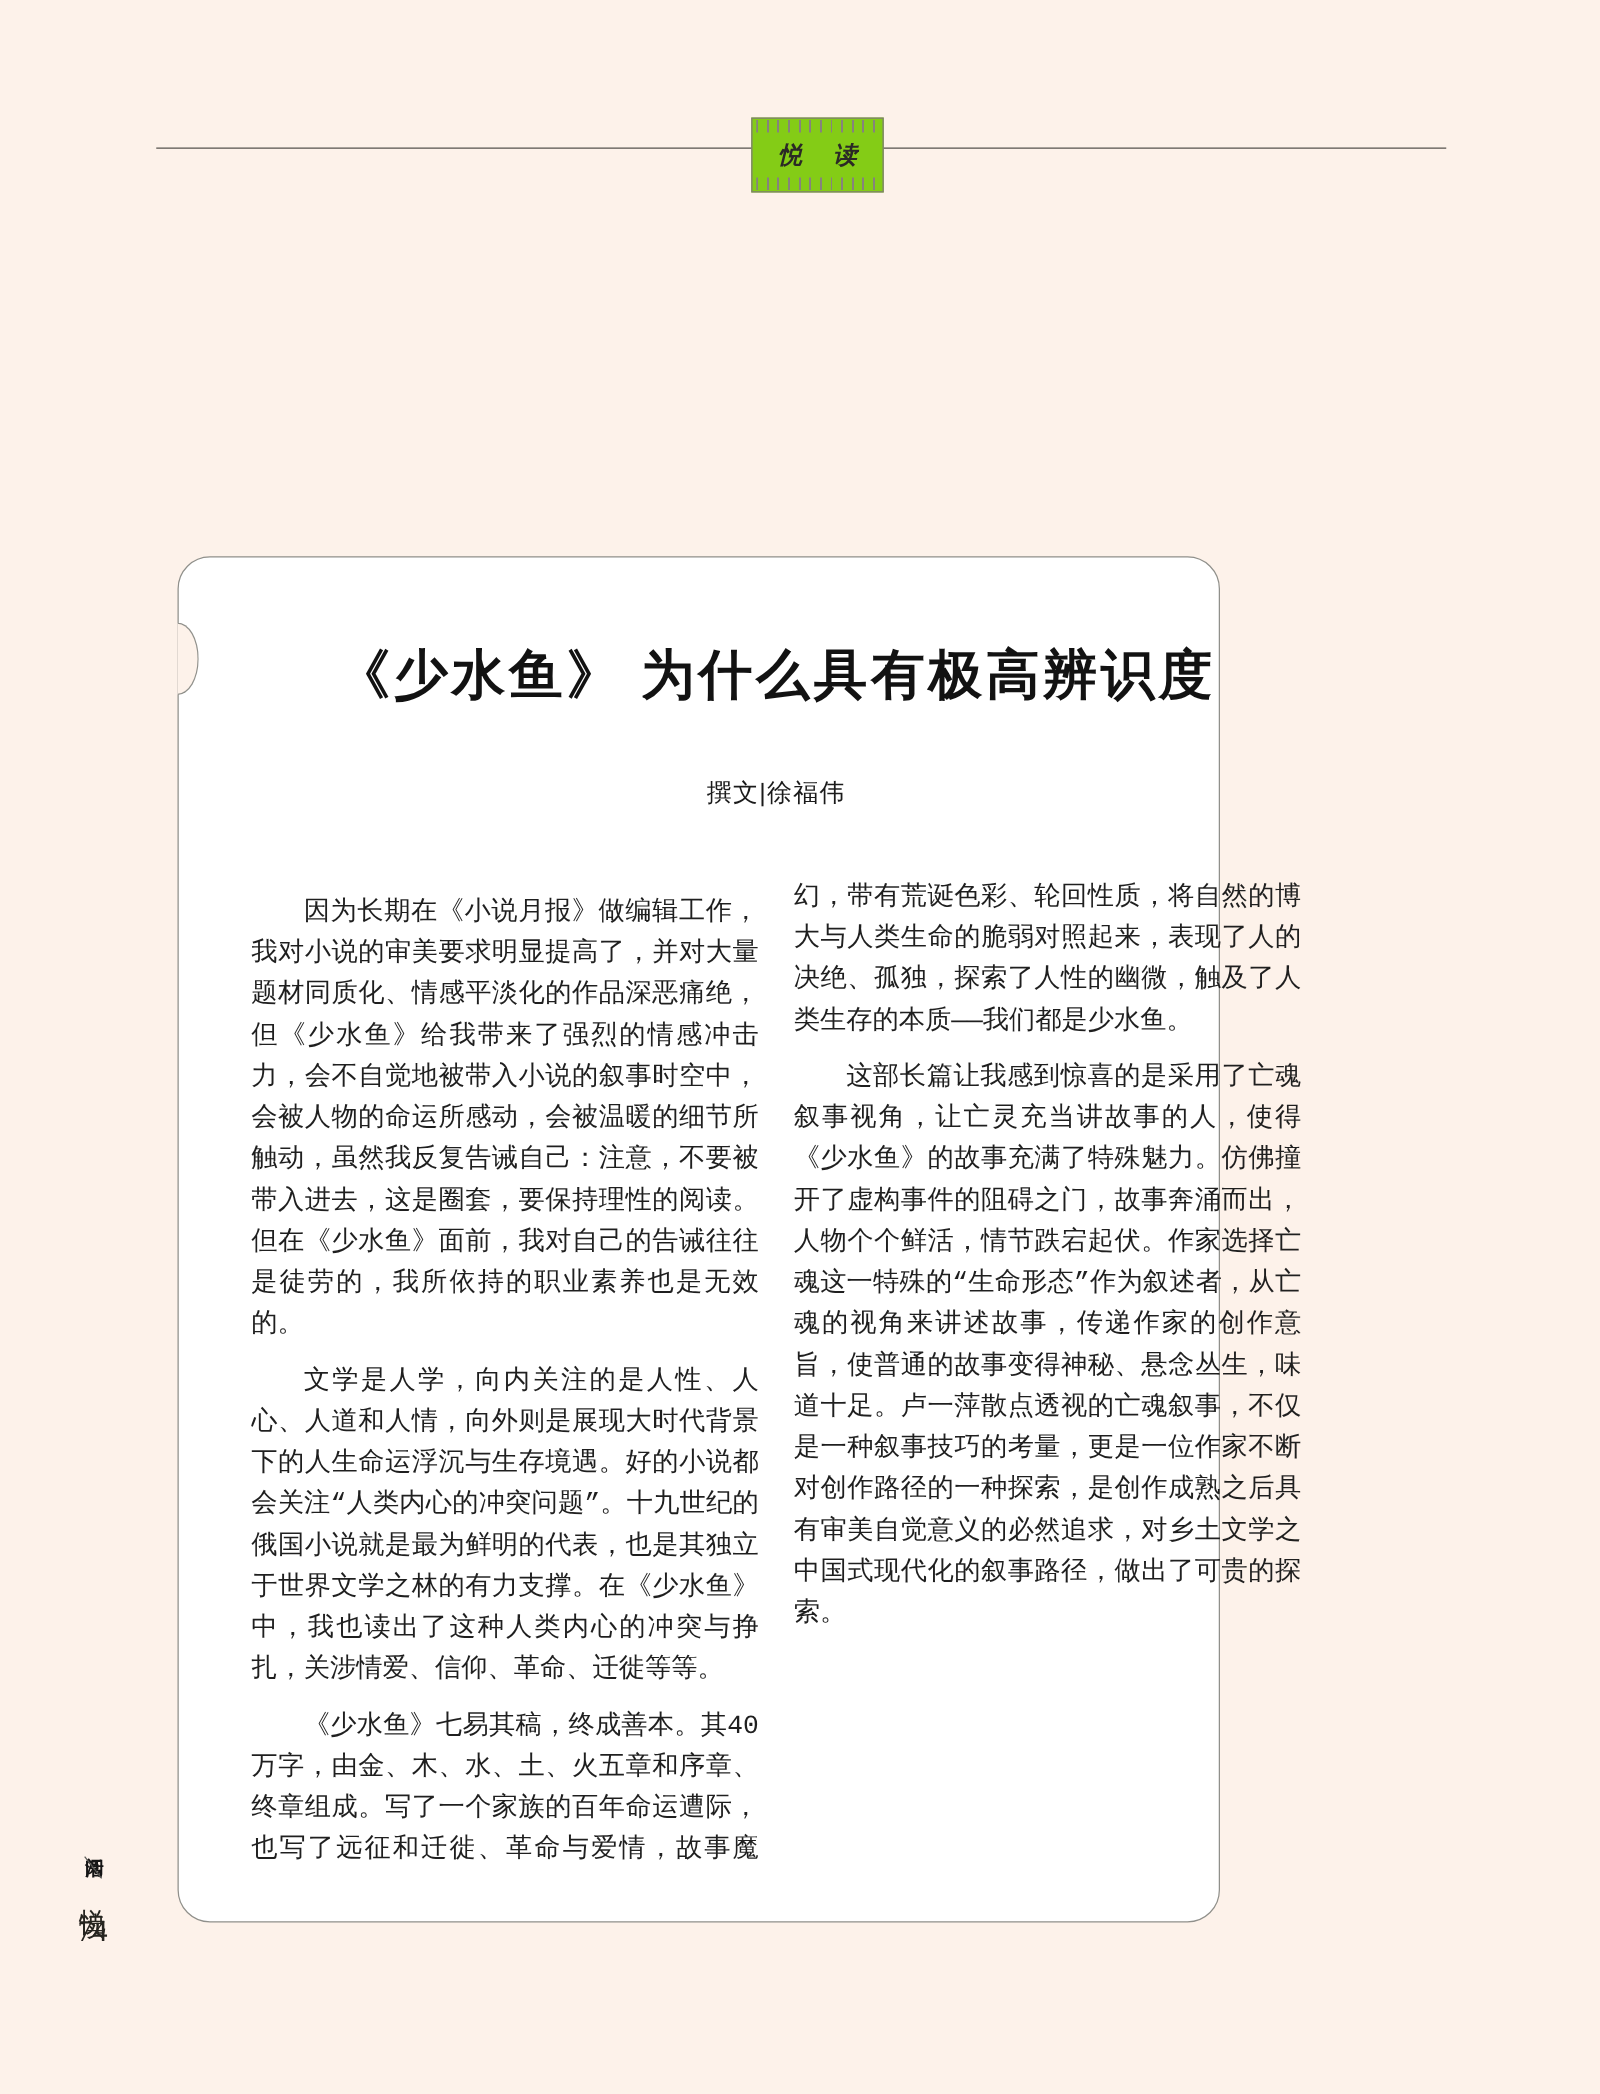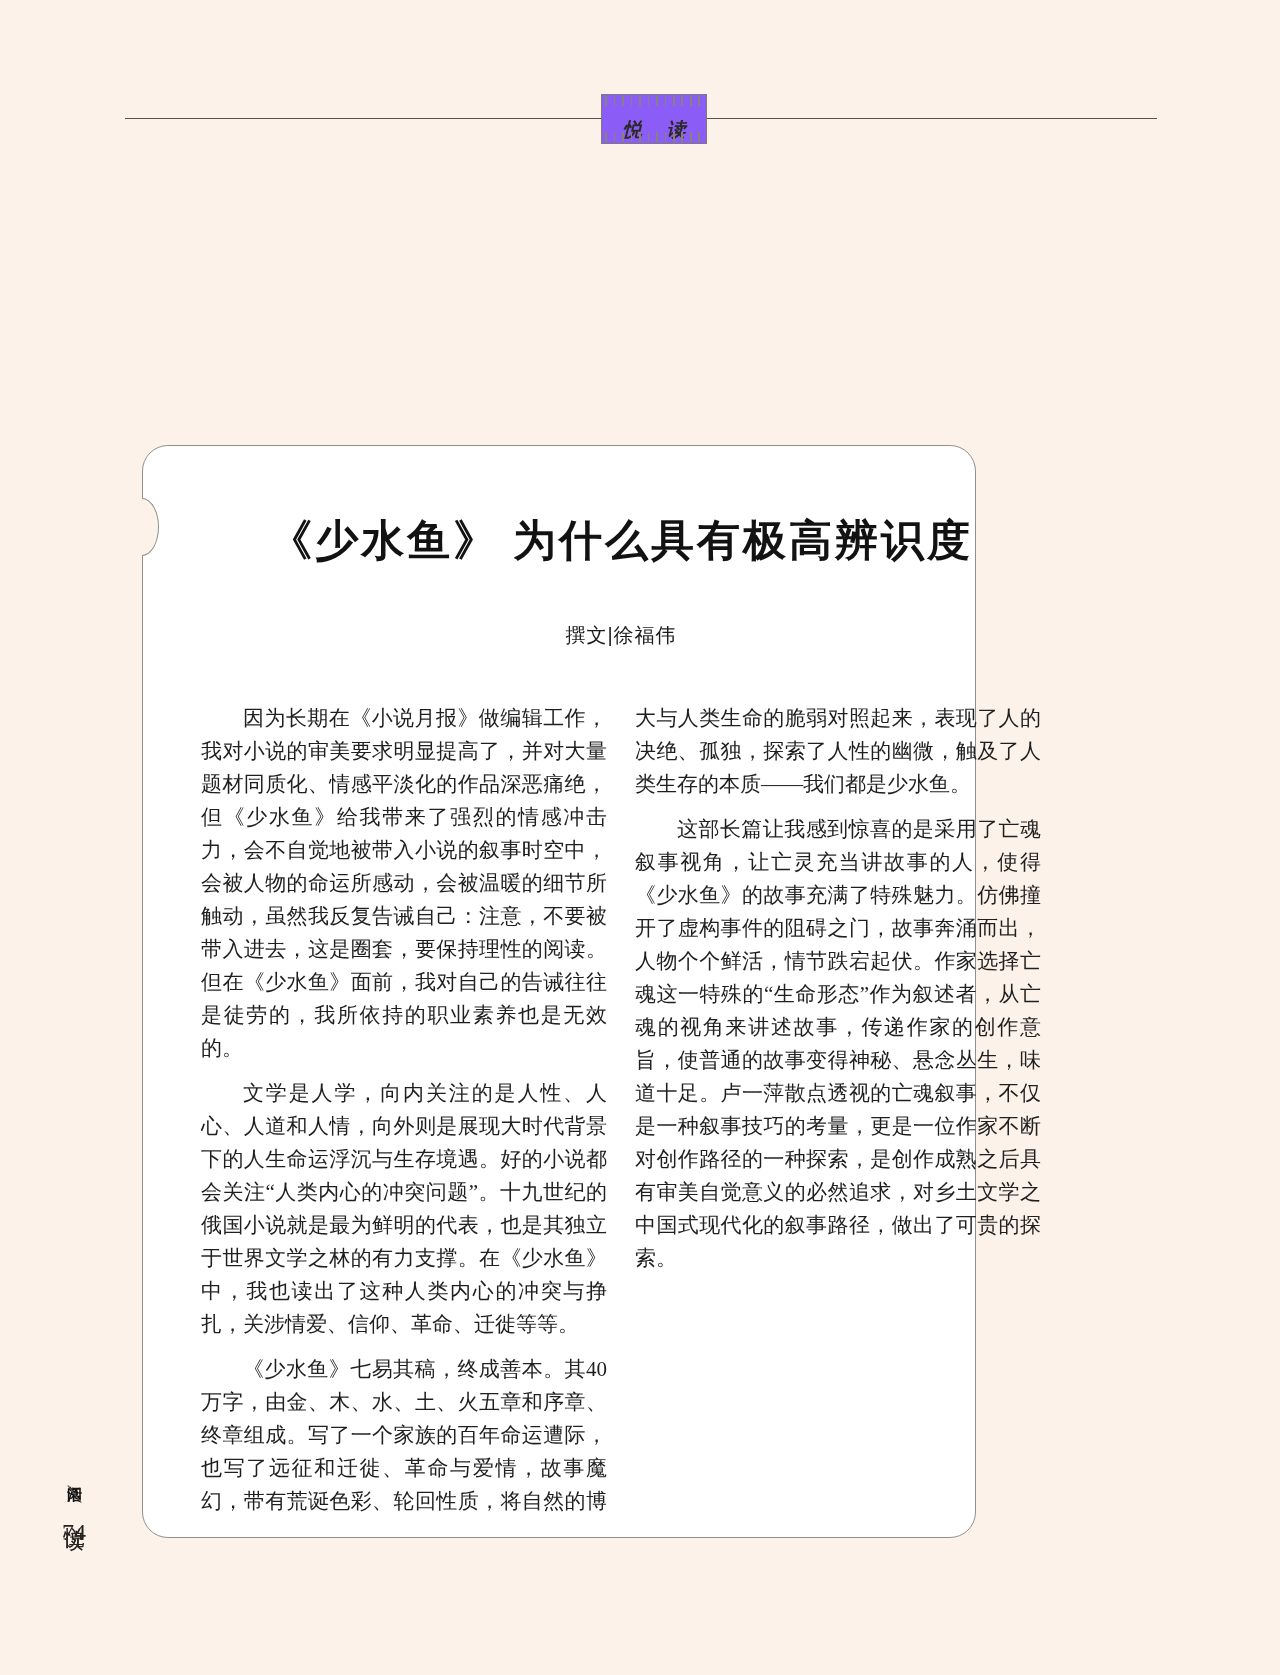--- a/index.html
+++ b/index.html
@@ -7,23 +7,23 @@
     width:1280px;height:1675px;position:relative;overflow:hidden;
     background:#fdf2ea;
     font-family:"Liberation Serif","DejaVu Serif",serif;
   }
   
   .header-rule{
     position:absolute;left:125px;top:118px;width:1032px;height:1px;
     background:#55524d;
   }
   .stamp{
-    position:absolute;left:601px;top:94px;width:106px;height:50px;
-    background:#8b5cf6;border:1px solid #7e7b74;box-sizing:border-box;
-    display:flex;align-items:flex-end;justify-content:center;z-index:2;
+    position:absolute;left:601px;top:94px;width:106px;height:60px;
+    background:#84cc16;border:1px solid #7e7b74;box-sizing:border-box;
+    display:flex;align-items:center;justify-content:center;z-index:2;
   }
   .stamp::before,.stamp::after{
     content:"";position:absolute;left:3px;right:3px;height:10px;
     background:repeating-linear-gradient(to right,#86837c 0 1.5px,transparent 1.5px 8.5px);
   }
   .stamp::before{top:1px;}
   .stamp::after{bottom:1px;}
   .stamp-label{
     font-size:19px;color:#2b2926;letter-spacing:10px;padding-left:10px;
     font-style:italic;font-weight:bold;
@@ -49,41 +49,41 @@
     margin-top:62px;text-align:center;
     font-family:"Liberation Sans","DejaVu Sans",sans-serif;
     font-size:20px;line-height:1;color:#1a1a1a;letter-spacing:1px;
   }
   .body-cols{
     margin-top:57px;height:826px;
     column-count:2;column-gap:28px;column-fill:auto;overflow:hidden;
     font-size:21px;line-height:33px;color:#1f1f1f;
     text-align:justify;
   }
-  .body-cols p{margin:0 0 12px;text-indent:2em;}
+  .body-cols p{margin:12px 0 12px;text-indent:2em;font-family:Liberation Mono, monospace;}
   
   .footer{
     position:absolute;left:52px;top:1474px;width:44px;
     display:flex;flex-direction:column;align-items:center;
   }
   .footer-mag{
     writing-mode:vertical-rl;text-orientation:upright;
     font-family:"Liberation Sans","DejaVu Sans",sans-serif;
     font-weight:bold;font-size:15px;letter-spacing:1px;color:#151515;
   }
   .footer-slash{
     width:1px;height:22px;background:#5a5a56;
     transform:rotate(-38deg);margin:7px 0 6px;
   }
   .footer-section{
     writing-mode:vertical-rl;text-orientation:upright;
     font-size:21px;letter-spacing:2px;color:#26241f;
   }
   .footer-pagenum{
-    margin-top:4px;font-size:24px;color:#26241f;
+    margin-top:18px;font-size:24px;color:#26241f;
   }
 </style>
 </head>
 <body>
 
 <div class="header-rule"></div>
 
 <div class="stamp">
   <span class="stamp-label">悦 读</span>
 </div>

